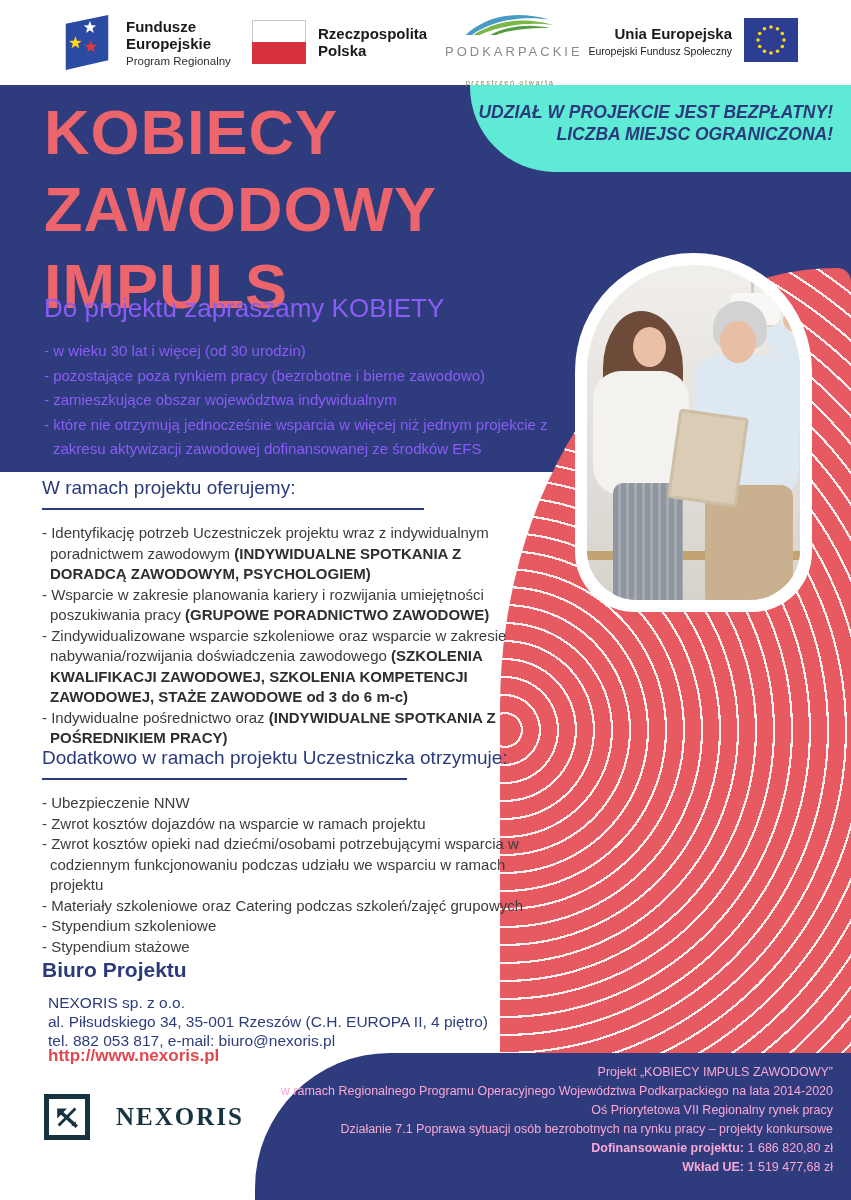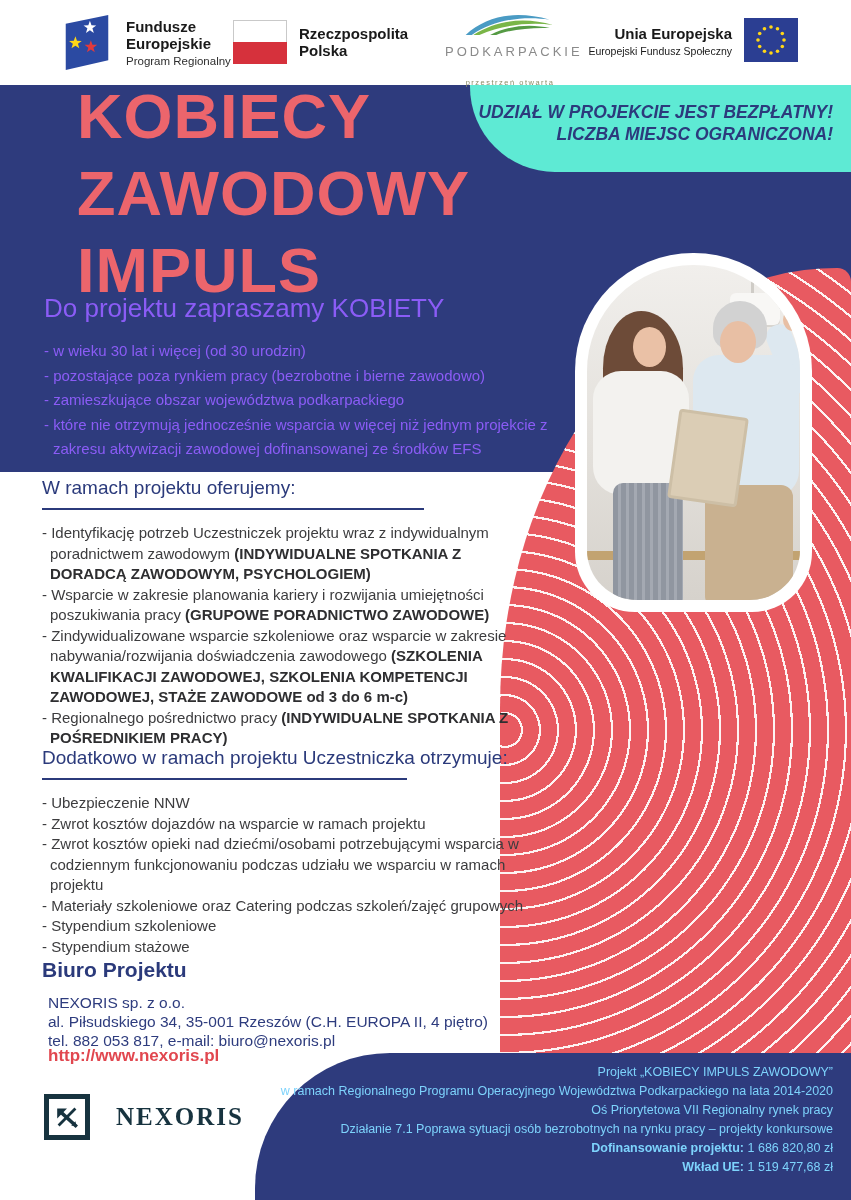--- a/index.html
+++ b/index.html
@@ -50,22 +50,22 @@
   .ph-face-r{position:absolute;left:133px;top:56px;width:36px;height:42px;background:#e8bfa4;border-radius:50%;}
   .ph-shirt-r{position:absolute;left:106px;top:90px;width:106px;height:142px;background:#dde8f0;border-radius:26px;}
   .ph-arm-r{position:absolute;left:188px;top:58px;width:26px;height:72px;background:#dde8f0;
      border-radius:12px;transform:rotate(-22deg);}
   .ph-hand-r{position:absolute;left:196px;top:44px;width:20px;height:22px;background:#e8bfa4;border-radius:50%;}
   .ph-pants-r{position:absolute;left:118px;top:220px;width:88px;height:123px;background:#c9b190;border-radius:12px;}
   .ph-desk{position:absolute;left:0;bottom:40px;width:100%;height:9px;background:#c2a371;}
   .ph-tablet{position:absolute;left:86px;top:148px;width:64px;height:84px;background:#dbcdb5;
      border:3px solid #cdbfa6;border-radius:4px;transform:rotate(8deg);}
   
-  .title{position:absolute;left:44px;top:78px;z-index:5;color:#ec656c;font-weight:800;
-     font-size:63px;line-height:77px;letter-spacing:1px;margin-left:33px;}
+  .title{position:absolute;left:44px;top:94px;z-index:5;color:#ec656c;font-weight:800;
+     font-size:63px;line-height:77px;letter-spacing:1px;}
   .invite{position:absolute;left:44px;top:293px;width:505px;color:#8b5cf6;z-index:5;}
   .invite h2{margin:0 0 15px 0;font-size:26px;font-weight:400;}
   .invite ul{list-style:none;margin:0;padding:0;font-size:15px;line-height:24.5px;}
   .invite li{padding-left:9px;text-indent:-9px;}
   
   .section{position:absolute;z-index:5;}
   .sec-h{font-size:19px;color:#2b3a7b;font-weight:400;}
   .rule{height:0;border-top:2px solid #2b3a7b;margin-top:9px;}
   .body-list{list-style:none;margin:13px 0 0 0;padding:0;font-size:15px;line-height:20.5px;color:#3c3c3e;}
   .body-list li{padding-left:8px;text-indent:-8px;}
@@ -80,21 +80,21 @@
   .biuro .b-line{font-size:15.5px;line-height:19px;padding-left:6px;}
   .site-link{position:absolute;left:48px;top:1046px;z-index:5;font-weight:700;font-size:17px;color:#e1474f;text-decoration:none;}
   
   .nexoris{position:absolute;left:44px;top:1094px;z-index:5;display:flex;align-items:center;}
   .nx-box{width:36px;height:36px;border:5px solid #17333f;display:flex;align-items:center;justify-content:center;}
   .nx-word{margin-left:26px;font-family:"Liberation Serif",serif;font-weight:700;font-size:25px;
      letter-spacing:2px;color:#17333f;}
   
   .footer{position:absolute;left:255px;top:1053px;width:596px;height:147px;background:#2e3b7d;
      border-top-left-radius:135px;z-index:6;}
-  .footer-text{position:absolute;right:18px;top:10px;text-align:right;color:#7dd3fc;
+  .footer-text{position:absolute;right:18px;top:10px;text-align:right;color:#f9a8d4;
      font-size:12.5px;line-height:19px;white-space:nowrap;}
 </style>
 </head>
 <body>
 
 <div class="page">
 
   <div class="header">
 
     <div class="h-item" style="left:58px;top:12px;">
@@ -104,21 +104,21 @@
         <polygon points="0,-6 1.41,-1.94 5.71,-1.85 2.28,0.74 3.53,4.85 0,2.4 -3.53,4.85 -2.28,0.74 -5.71,-1.85 -1.41,-1.94" transform="translate(18,32) scale(1.15)" fill="#ffd617"></polygon>
         <polygon points="0,-6 1.41,-1.94 5.71,-1.85 2.28,0.74 3.53,4.85 0,2.4 -3.53,4.85 -2.28,0.74 -5.71,-1.85 -1.41,-1.94" transform="translate(34,36) scale(1.15)" fill="#e23a3c"></polygon>
       </svg>
       <div class="fe-text">
         <div class="fe-line">Fundusze</div>
         <div class="fe-line">Europejskie</div>
         <div class="fe-sub">Program Regionalny</div>
       </div>
     </div>
 
-    <div class="h-item" style="left:233px;top:20px;align-items:center;">
+    <div class="h-item" style="left:252px;top:20px;align-items:center;">
       <div class="pl-flag">
         <div class="pl-top"></div>
           <div class="pl-bottom"></div>
       </div>
       <div class="pl-text">
         <div>Rzeczpospolita</div>
         <div>Polska</div>
       </div>
     </div>
 
@@ -192,33 +192,33 @@
     <div>KOBIECY</div>
     <div>ZAWODOWY</div>
     <div>IMPULS</div>
   </div>
 
   <div class="invite">
     <h2>Do projektu zapraszamy KOBIETY</h2>
     <ul>
       <li>- w wieku 30 lat i więcej (od 30 urodzin)</li>
       <li>- pozostające poza rynkiem pracy (bezrobotne i bierne zawodowo)</li>
-      <li>- zamieszkujące obszar województwa podkarpackiego</li>
+      <li>- zamieszkujące obszar województwa indywidualnym</li>
       <li>- które nie otrzymują jednocześnie wsparcia w więcej niż jednym projekcie z zakresu aktywizacji zawodowej dofinansowanej ze środków EFS</li>
     </ul>
   </div>
 
   <div class="section offer">
     <div class="sec-h">W ramach projektu oferujemy:</div>
     <div class="rule"></div>
     <ul class="body-list">
       <li><span>- Identyfikację potrzeb Uczestniczek projektu wraz z indywidualnym poradnictwem zawodowym </span><strong>(INDYWIDUALNE SPOTKANIA Z DORADCĄ ZAWODOWYM, PSYCHOLOGIEM)</strong></li>
       <li><span>- Wsparcie w zakresie planowania kariery i rozwijania umiejętności poszukiwania pracy </span><strong>(GRUPOWE PORADNICTWO ZAWODOWE)</strong></li>
       <li><span>- Zindywidualizowane wsparcie szkoleniowe oraz wsparcie w zakresie nabywania/rozwijania doświadczenia zawodowego </span><strong>(SZKOLENIA KWALIFIKACJI ZAWODOWEJ, SZKOLENIA KOMPETENCJI ZAWODOWEJ, STAŻE ZAWODOWE od 3 do 6 m-c)</strong></li>
-      <li><span>- Regionalnego pośrednictwo pracy </span><strong>(INDYWIDUALNE SPOTKANIA Z POŚREDNIKIEM PRACY)</strong></li>
+      <li><span>- Indywidualne pośrednictwo oraz </span><strong>(INDYWIDUALNE SPOTKANIA Z POŚREDNIKIEM PRACY)</strong></li>
     </ul>
   </div>
 
   <div class="section extras">
     <div class="sec-h">Dodatkowo w ramach projektu Uczestniczka otrzymuje:</div>
     <div class="rule"></div>
     <ul class="body-list">
       <li>- Ubezpieczenie NNW</li>
       <li>- Zwrot kosztów dojazdów na wsparcie w ramach projektu</li>
       <li>- Zwrot kosztów opieki nad dziećmi/osobami potrzebującymi wsparcia w codziennym funkcjonowaniu podczas udziału we wsparciu w ramach projektu</li>

